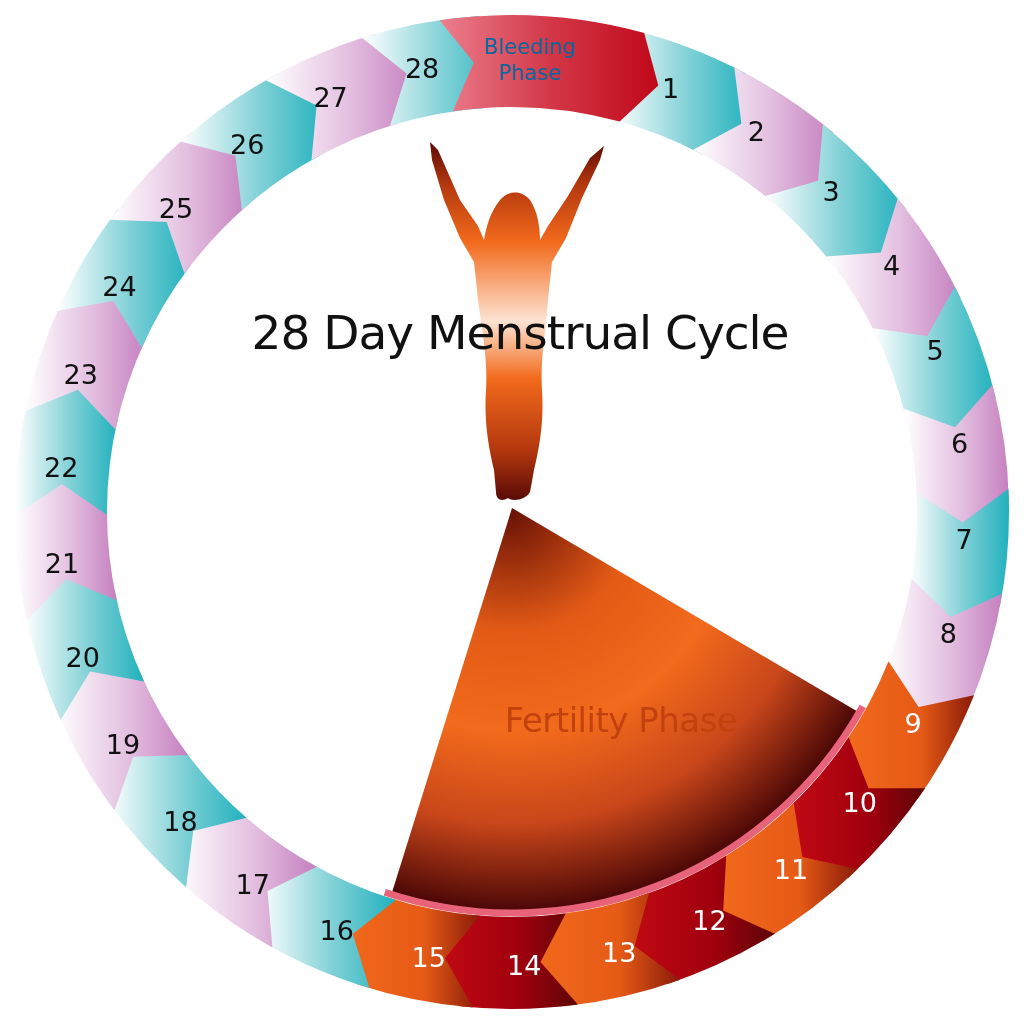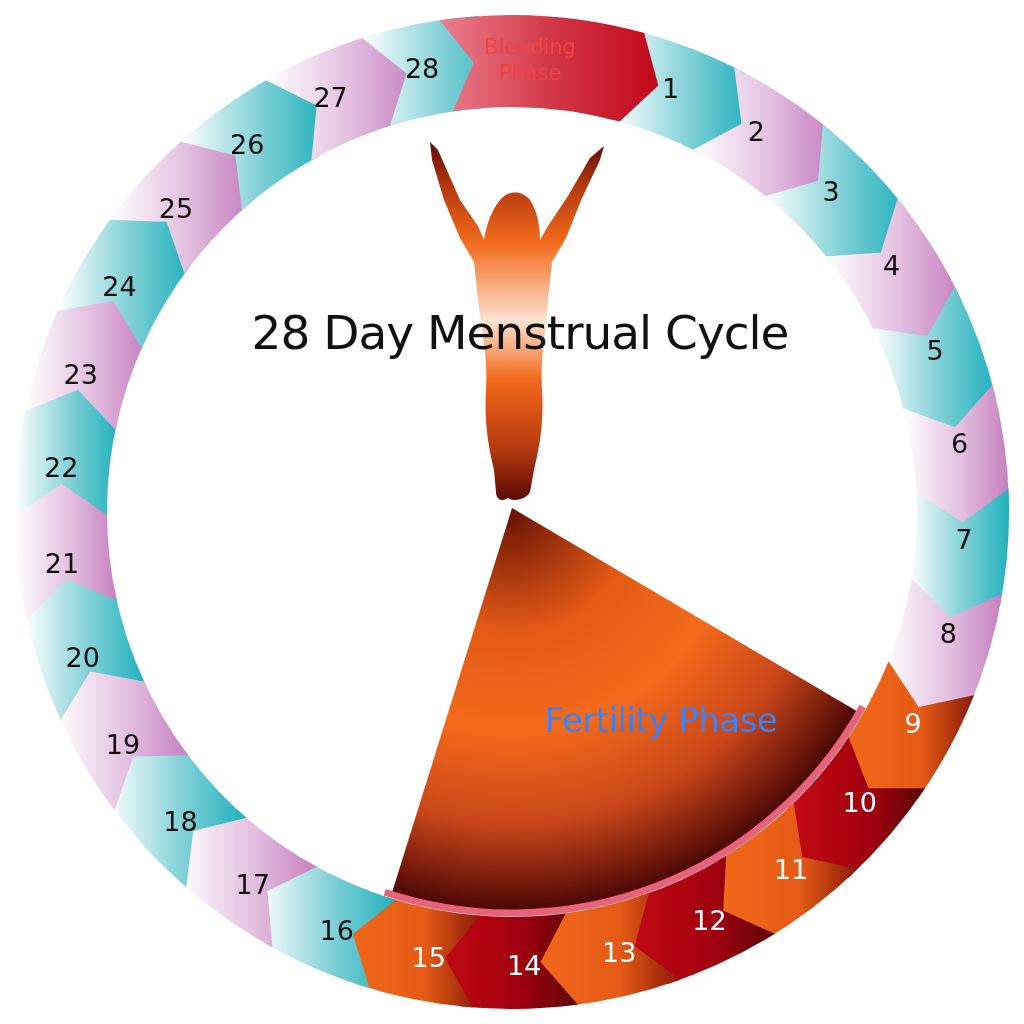--- a/index.html
+++ b/index.html
@@ -1,20 +1,20 @@
 <!DOCTYPE html>
 <html><head>
 <meta charset="utf-8">
 <style>
   html, body { margin: 0; padding: 0; background: #ffffff; }
   body { width: 1024px; height: 1024px; overflow: hidden; position: relative; font-family: "DejaVu Sans", sans-serif; }
   #diagram { position: absolute; left: 0; top: 0; width: 1024px; height: 1024px; }
   .title { position: absolute; left: 8px; width: 1024px; top: 305px; text-align: center; font-family: "DejaVu Sans", sans-serif; font-size: 47px; color: #111; letter-spacing: -1px; }
-  .fert-label { position: absolute; left: 516px; top: 700px; width: 290px; text-align: center; font-size: 34px; color: #3b82f6; letter-spacing: -0.5px; }
-  .bleed-label { position: absolute; left: 455px; top: 34px; width: 150px; text-align: center; font-size: 21px; line-height: 26px; color: #ef4444; }
+  .fert-label { position: absolute; left: 476px; top: 700px; width: 290px; text-align: center; font-size: 34px; color: #c2410c; letter-spacing: -0.5px; }
+  .bleed-label { position: absolute; left: 455px; top: 34px; width: 150px; text-align: center; font-size: 21px; line-height: 26px; color: #0369a1; }
 </style>
 </head>
 <body>
 
 <svg id="diagram" viewBox="0 0 1024 1024" xmlns="http://www.w3.org/2000/svg">
   <defs>
     <linearGradient id="g-teal" x1="0" y1="0" x2="1" y2="0">
       <stop offset="0" stop-color="#ffffff"></stop>
       <stop offset="0.55" stop-color="#7fd0d6"></stop>
       <stop offset="1" stop-color="#21b1bd"></stop>

